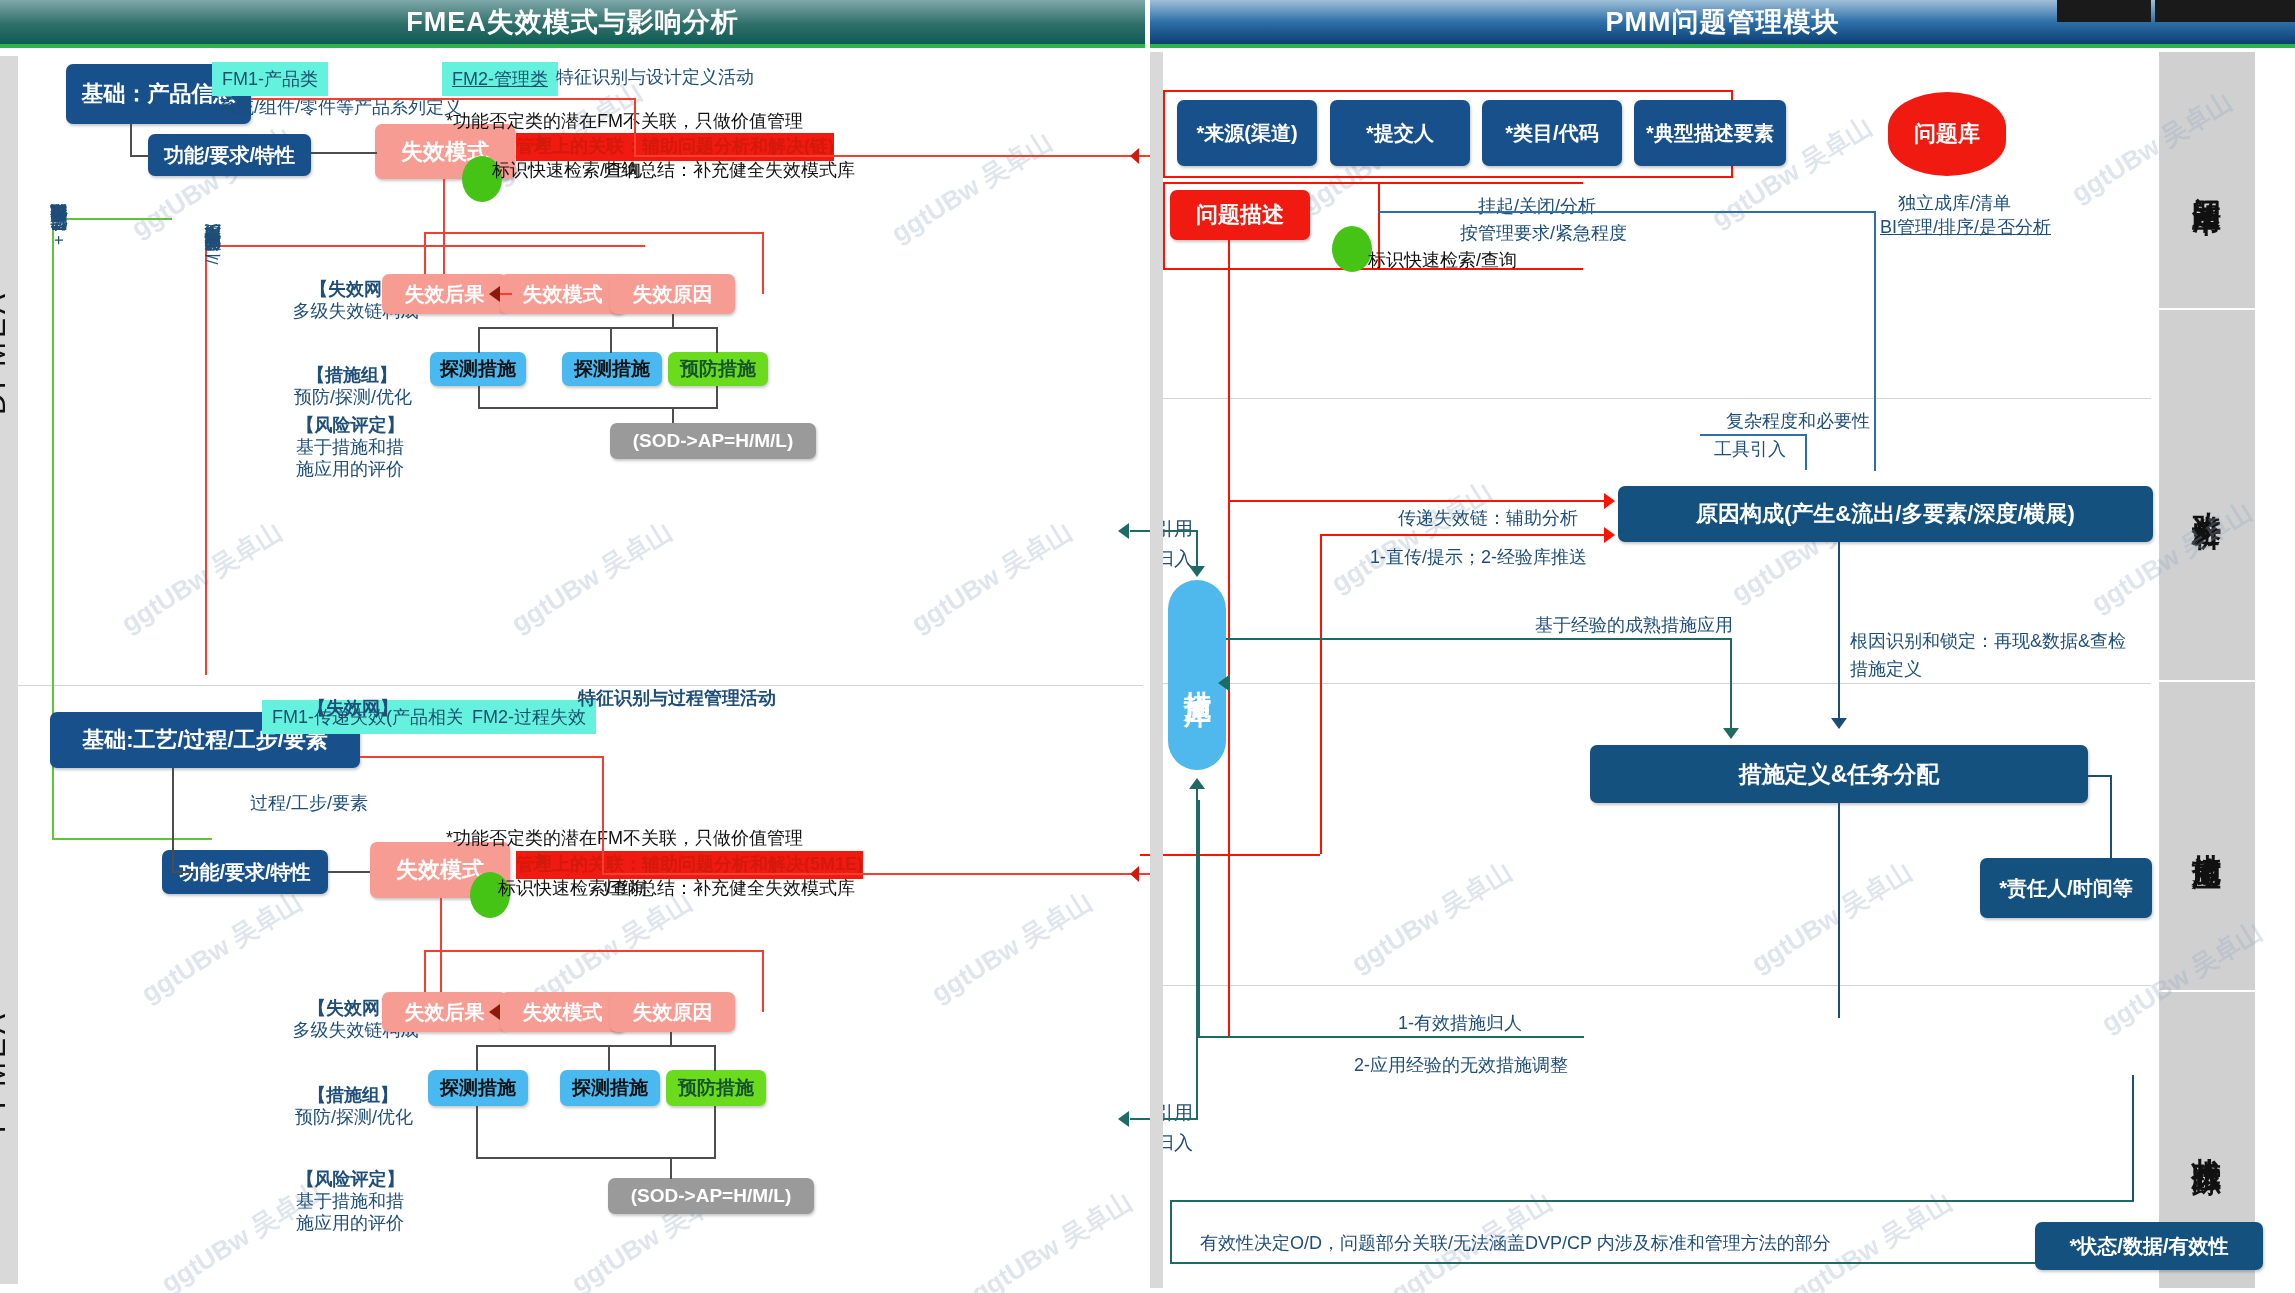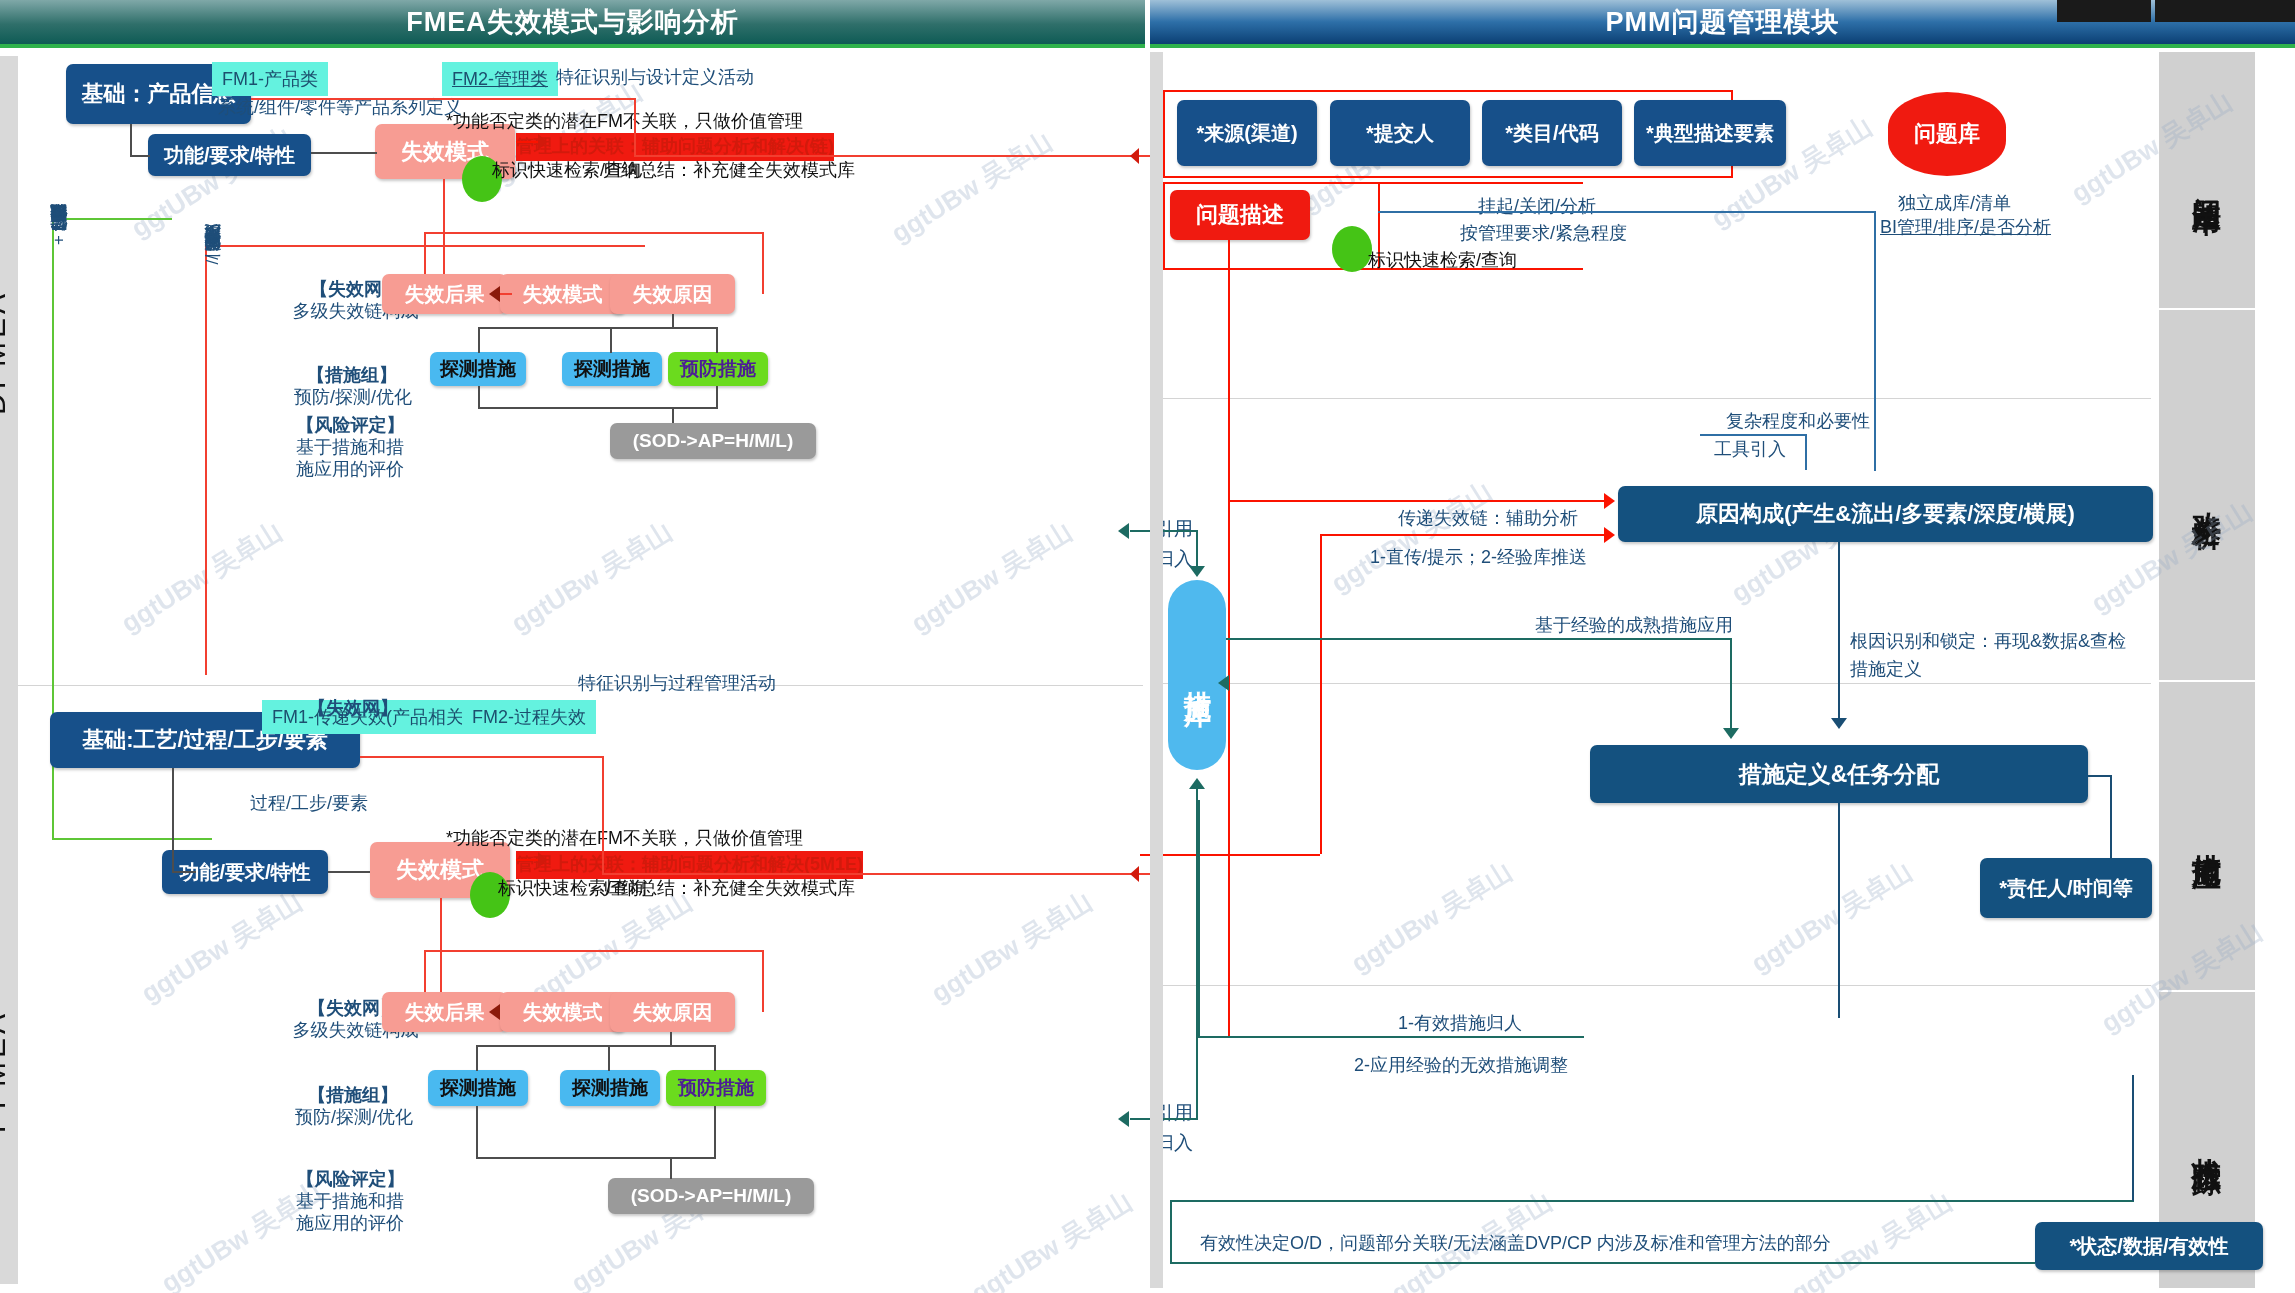--- a/index.html
+++ b/index.html
@@ -42,21 +42,21 @@
 
   
   .node { position:absolute; display:flex; align-items:center; justify-content:center;
           text-align:center; border-radius:7px; font-weight:bold; line-height:1.15;
           box-shadow:1px 2px 3px rgba(0,0,0,.22); }
   .navy   { background:#17508a; color:#fff; }
   .navy2  { background:#14517f; color:#fff; }
   .salmon { background:#f79c93; color:#fff; }
   .red    { background:#f01a10; color:#fff; }
   .blue   { background:#49b9f0; color:#111; }
-  .green  { background:#6bdb1e; color:#4c1d95; }
+  .green  { background:#6bdb1e; color:#14532d; }
   .cyan-lbl { position:absolute; background:#64f2df; color:#1c4f6e; font-size:18px;
               padding:5px 10px; font-weight:normal; white-space:nowrap; }
 
   
   .cyl { position:absolute; background:#4fb9ee; border-radius:48px;
          display:flex; align-items:center; justify-content:center;
          color:#fff; font-weight:bold; font-size:27px; line-height:1.15; }
   .cyl span { writing-mode:vertical-rl; letter-spacing:4px; }
 
   
@@ -262,21 +262,21 @@
   <div class="node navy" style="left:162px; top:850px; width:166px; height:44px; font-size:20px;">
     <span>功能/要求/特性</span>
   </div>
   <div class="node salmon" style="left:370px; top:842px; width:140px; height:56px; font-size:22px;">
     <span>失效模式</span>
   </div>
   <div class="dot" style="left:470px; top:872px;"></div>
 
   <div class="cyan-lbl" style="left:262px; top:700px;">FM1-传递失效(产品相关)</div>
   <div class="cyan-lbl" style="left:462px; top:700px;">FM2-过程失效</div>
-  <div class="ann" style="left:578px; top:670px;">特征识别与过程管理活动</div>
+  <div class="ann" style="left:578px; top:685px;font-weight:bold;">特征识别与过程管理活动</div>
   <div class="ann" style="left:250px; top:790px;">过程/工步/要素</div>
   <div class="ann blk" style="left:446px; top:825px;">*功能否定类的潜在FM不关联，只做价值管理</div>
   <div class="ann red" style="left:516px; top:851px;">管理上的关联：辅助问题分析和解决(5M1E)</div>
   <div class="ann blk" style="left:498px; top:875px;">标识快速检索/查询</div>
   <div class="ann blk" style="left:603px; top:875px;">归纳总结：补充健全失效模式库</div>
 
   <div class="ln v c-grey" style="left:172px; top:768px; height:103px;"></div>
   <div class="ln h c-grey" style="left:172px; top:871px; width:24px;"></div>
   <div class="ln h c-grey" style="left:328px; top:871px; width:42px;"></div>
 

